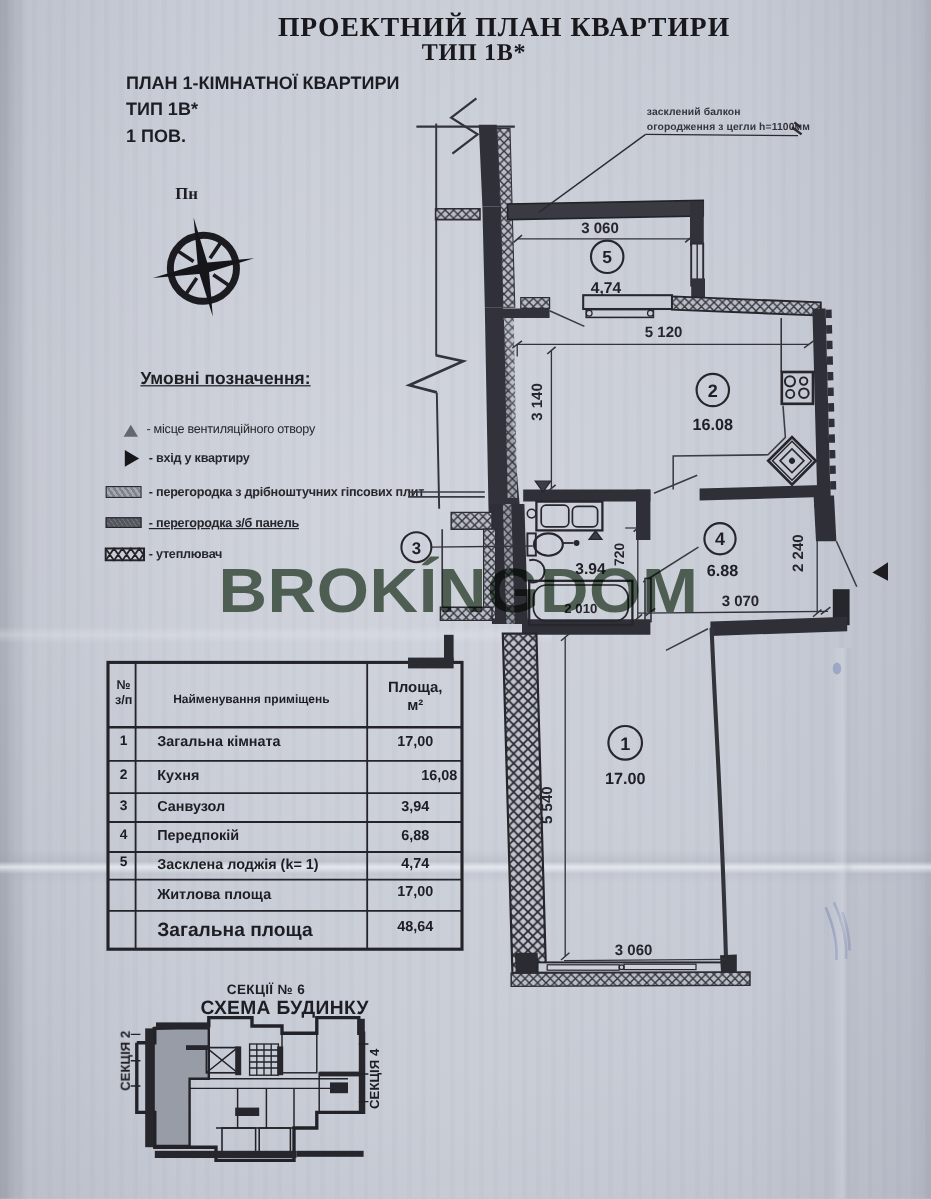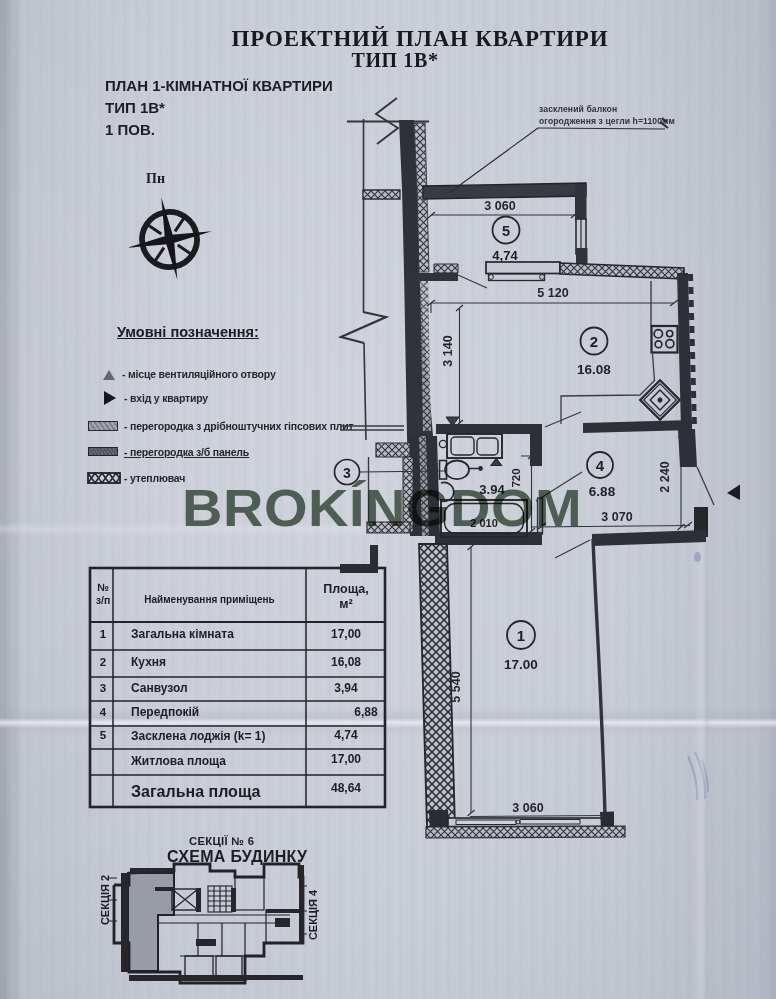--- a/index.html
+++ b/index.html
@@ -1,20 +1,20 @@
 <!DOCTYPE html>
 <html><head>
 <meta charset="utf-8">
 <style>
   html,body{margin:0;padding:0;}
   body{width:776px;height:999px;overflow:hidden;position:relative;
        font-family:"Liberation Sans", sans-serif;
        background:#c3c7d1;}
   .abs{position:absolute;}
-  #content{position:absolute;left:0;top:16px;width:776px;height:883px;z-index:2;}
+  #content{position:absolute;left:0;top:0;width:776px;height:883px;z-index:2;}
   .tserif{font-family:"Liberation Serif", serif;font-weight:bold;color:#18181d;}
   .tsans{font-weight:bold;color:#1d1d24;}
 </style>
 </head>
 <body>
 
 <div id="bg" class="abs" style="left:0;top:0;width:776px;height:999px;
   background:
     radial-gradient(130% 90% at 42% 42%, rgba(213,216,224,0.55) 0%, rgba(199,203,213,0.25) 55%, rgba(168,172,184,0.45) 100%),
     linear-gradient(90deg, #9296a2 0%, #bcc0ca 3%, #c6cad4 20%, #c9cdd6 50%, #c4c8d2 80%, #b5b9c5 98%, #a5a9b5 100%),
@@ -39,21 +39,21 @@
 
 <div class="abs tserif" style="left:0;top:33px;width:790px;text-align:center;font-size:20px;letter-spacing:0.6px;">ТИП 1В*</div>
 
 <div class="abs tsans" style="left:105px;top:59px;font-size:15px;line-height:22px;">ПЛАН 1-КІМНАТНОЇ КВАРТИРИ<br>ТИП 1В*<br>1 ПОВ.</div>
 
 <div class="abs tsans" style="left:146px;top:155px;font-size:14px;font-family:Liberation Serif, serif;">Пн</div>
 
 <div class="abs tsans" style="left:117px;top:308px;font-size:14.5px;text-decoration:underline;letter-spacing:0px;">Умовні позначення:</div>
 
 <div class="abs" style="left:103px;top:354px;width:0;height:0;border-left:6.5px solid transparent;border-right:6.5px solid transparent;border-bottom:10px solid #64676f;"></div>
-<div class="abs" style="left:122px;top:352px;font-size:10.5px;letter-spacing:-0.2px;color:#26262c;font-weight:bold;">- місце вентиляційного отвору</div>
+<div class="abs" style="left:122px;top:352px;font-size:10.5px;letter-spacing:-0.2px;color:#26262c;font-weight:normal;">- місце вентиляційного отвору</div>
 
 <div class="abs" style="left:104px;top:375px;width:0;height:0;border-top:7.5px solid transparent;border-bottom:7.5px solid transparent;border-left:12.5px solid #17171b;"></div>
 <div class="abs" style="left:124px;top:376px;font-size:10.5px;letter-spacing:-0.2px;color:#26262c;font-weight:bold;">- вхід у квартиру</div>
 
 <div class="abs" style="left:88px;top:405px;width:28px;height:8px;background:repeating-linear-gradient(55deg,#7e828b 0 2px,#a3a7b0 2px 4px);border:1.6px solid #2a2a30;"></div>
 <div class="abs" style="left:124px;top:404px;font-size:10.5px;letter-spacing:-0.2px;color:#26262c;font-weight:bold;">- перегородка з дрібноштучних гіпсових плит</div>
 
 <div class="abs" style="left:88px;top:431px;width:28px;height:7px;background:repeating-linear-gradient(55deg,#53565d 0 2px,#84889100 2px 3px),#6a6d75;border:1.6px solid #232328;"></div>
 <div class="abs" style="left:124px;top:430px;font-size:10.5px;letter-spacing:-0.2px;color:#26262c;font-weight:bold;text-decoration:underline;">- перегородка з/б панель</div>
 
@@ -83,27 +83,27 @@
 
 <div class="abs tsans" style="left:92px;top:565px;width:22px;text-align:center;font-size:10.5px;line-height:13px;">№<br>з/п</div>
 <div class="abs tsans" style="left:113px;top:578px;width:193px;text-align:center;font-size:10px;">Найменування приміщень</div>
 <div class="abs tsans" style="left:306px;top:566px;width:80px;text-align:center;font-size:12.5px;line-height:15px;">Площа,<br>м²</div>
 
 <div class="abs tsans" style="left:92px;top:612px;width:22px;text-align:center;font-size:11.5px;">1</div>
 <div class="abs tsans" style="left:131px;top:611px;font-size:12px;">Загальна кімната</div>
 <div class="abs tsans" style="left:306px;top:611px;width:80px;text-align:center;font-size:12px;">17,00</div>
 <div class="abs tsans" style="left:92px;top:640px;width:22px;text-align:center;font-size:11.5px;">2</div>
 <div class="abs tsans" style="left:131px;top:639px;font-size:12px;">Кухня</div>
-<div class="abs tsans" style="left:306px;top:639px;width:80px;text-align:center;font-size:12px;">16,08</div>
+<div class="abs tsans" style="left:306px;top:639px;width:80px;text-align:center;font-size:12px;padding-left:20px;">16,08</div>
 <div class="abs tsans" style="left:92px;top:666px;width:22px;text-align:center;font-size:11.5px;">3</div>
 <div class="abs tsans" style="left:131px;top:665px;font-size:12px;">Санвузол</div>
 <div class="abs tsans" style="left:306px;top:665px;width:80px;text-align:center;font-size:12px;">3,94</div>
 <div class="abs tsans" style="left:92px;top:690px;width:22px;text-align:center;font-size:11.5px;">4</div>
 <div class="abs tsans" style="left:131px;top:689px;font-size:12px;">Передпокій</div>
-<div class="abs tsans" style="left:306px;top:689px;width:80px;text-align:center;font-size:12px;padding-left:20px;">6,88</div>
+<div class="abs tsans" style="left:306px;top:689px;width:80px;text-align:center;font-size:12px;">6,88</div>
 <div class="abs tsans" style="left:92px;top:713px;width:22px;text-align:center;font-size:11.5px;">5</div>
 <div class="abs tsans" style="left:131px;top:713px;font-size:12px;">Засклена лоджія (k= 1)</div>
 <div class="abs tsans" style="left:306px;top:712px;width:80px;text-align:center;font-size:12px;">4,74</div>
 <div class="abs tsans" style="left:131px;top:738px;font-size:12px;">Житлова площа</div>
 <div class="abs tsans" style="left:306px;top:736px;width:80px;text-align:center;font-size:12px;">17,00</div>
 <div class="abs tsans" style="left:131px;top:767px;font-size:16px;text-align:right;">Загальна площа</div>
 <div class="abs tsans" style="left:306px;top:765px;width:80px;text-align:center;font-size:12px;">48,64</div>
 
 <div class="abs tsans" style="left:167px;top:800px;font-size:16px;letter-spacing:0.3px;margin-top:32px;">СХЕМА БУДИНКУ</div>
 <div class="abs tsans" style="left:189px;top:819px;font-size:11.3px;letter-spacing:0.3px;">СЕКЦІЇ № 6</div>

